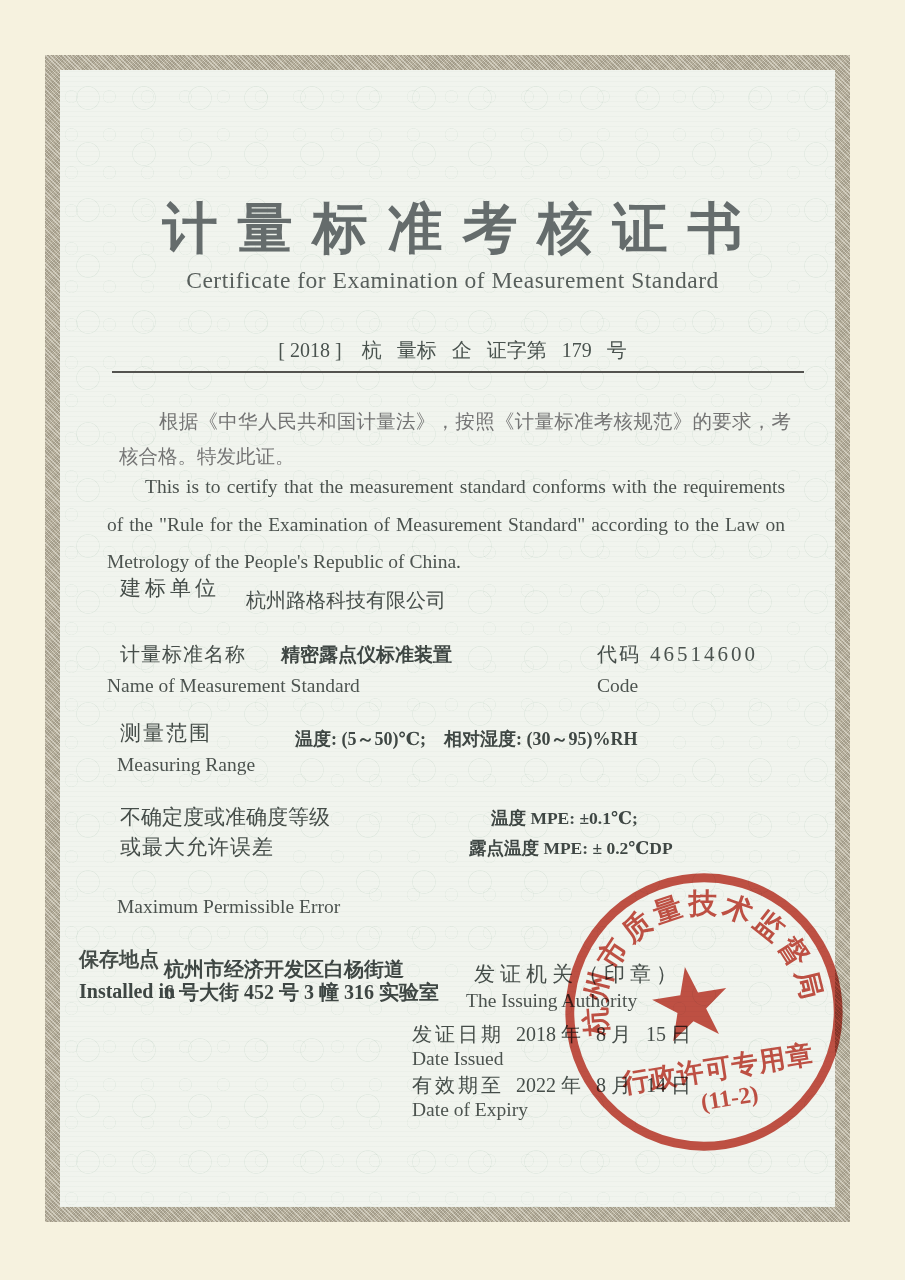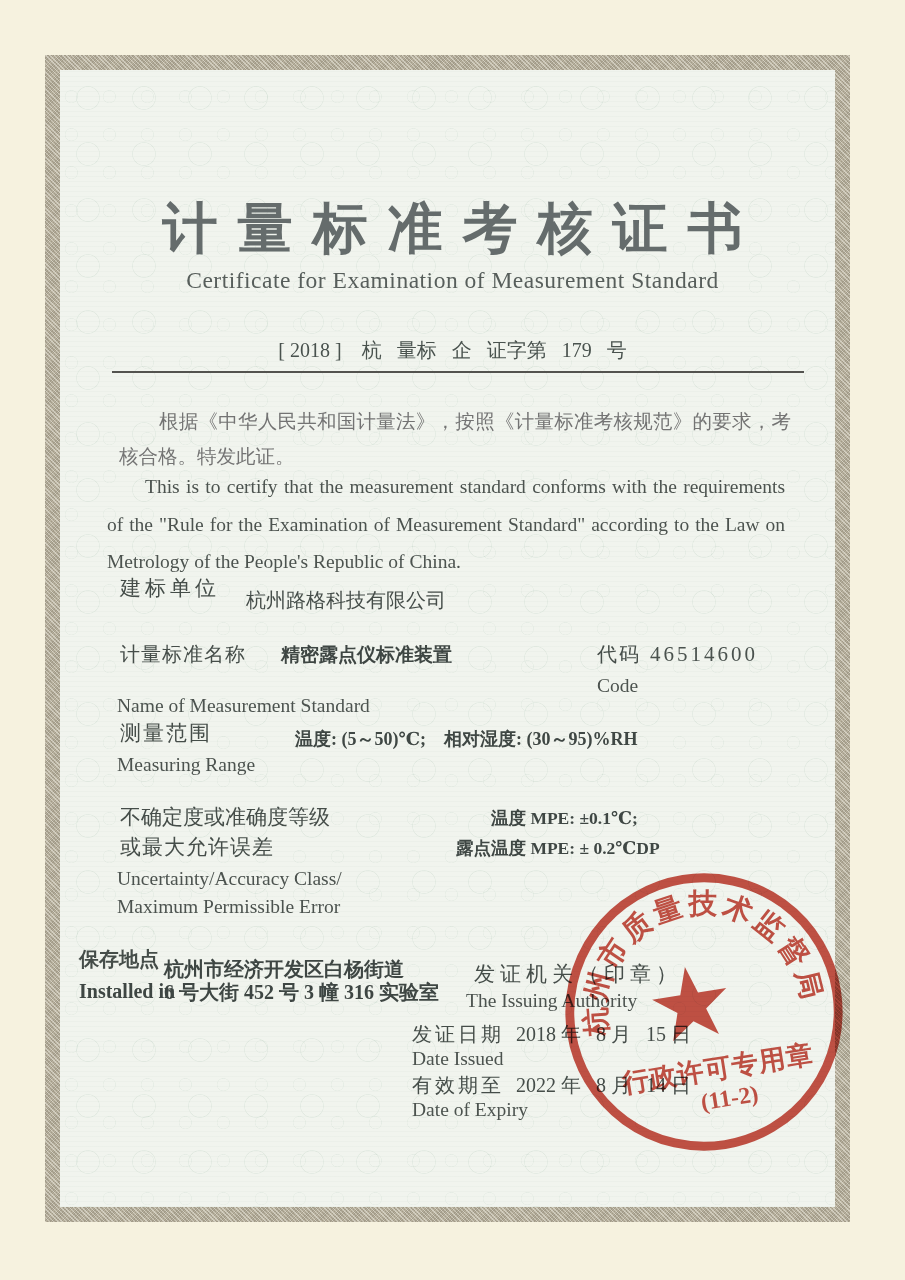--- a/index.html
+++ b/index.html
@@ -46,31 +46,31 @@
   .para-cn{left:119px;top:404px;width:672px;font-size:19.5px;line-height:35px;text-indent:40px;color:#737373;}
   .para-en{left:107px;top:468px;width:678px;font-size:19.5px;line-height:37.5px;text-indent:38px;color:#4c534f;}
 
   .f-possessor-label{left:120px;top:574px;font-size:21px;letter-spacing:4px;}
   .f-possessor-value{left:246px;top:575px;font-size:20px;font-weight:400;margin-top:12px;}
   .f-possessor-en{left:117px;top:610px;font-size:19.5px;color:#4c534f;}
   .f-name-label{left:120px;top:641px;font-size:20px;letter-spacing:1px;}
   .f-name-value{left:281px;top:642px;font-size:19px;font-weight:700;color:#3e4643;}
   .f-code-label{left:597px;top:641px;font-size:20px;letter-spacing:2px;}
   .f-code-value{left:650px;top:642px;font-size:21px;letter-spacing:3px;color:#4a524e;}
-  .f-name-en{left:117px;top:675px;font-size:19.5px;color:#4c534f;margin-top:20px;}
+  .f-name-en{left:107px;top:675px;font-size:19.5px;color:#4c534f;}
   .f-code-en{left:597px;top:675px;font-size:19.5px;color:#4c534f;}
 
   .f-range-label{left:120px;top:719px;font-size:21px;letter-spacing:2px;}
   .f-range-value{left:295px;top:727px;font-size:18px;font-weight:700;white-space:pre;color:#3f4744;}
   .f-range-en{left:117px;top:754px;font-size:19.5px;color:#4c534f;}
 
   .f-unc-label1{left:120px;top:803px;font-size:21px;}
   .f-unc-value1{left:491px;top:806px;font-size:17.5px;font-weight:700;color:#3f4744;}
   .f-unc-label2{left:120px;top:833px;font-size:21px;letter-spacing:1px;}
-  .f-unc-value2{left:456px;top:836px;font-size:17.5px;font-weight:700;color:#3f4744;}
+  .f-unc-value2{left:469px;top:836px;font-size:17.5px;font-weight:700;color:#3f4744;}
   .f-unc-en1{left:117px;top:868px;font-size:19.5px;color:#4c534f;}
   .f-unc-en2{left:117px;top:896px;font-size:19.5px;color:#4c534f;}
 
   .f-loc-label{left:79px;top:946px;font-size:20px;font-weight:600;}
   .f-loc-value1{left:164px;top:945px;font-size:20px;font-weight:700;color:#3e4643;margin-top:11px;}
   .f-loc-en{left:79px;top:980px;font-size:20px;font-weight:700;color:#3e4643;}
   .f-loc-value2{left:164px;top:979px;font-size:20px;font-weight:700;color:#3e4643;}
 
   .i-auth-label{left:474px;top:960px;font-size:21px;letter-spacing:5px;}
   .i-auth-en{left:466px;top:990px;font-size:19.5px;color:#4c534f;}
@@ -116,21 +116,20 @@
   <span class="t f-code-en">Code</span>
 
   <span class="t f-range-label">测量范围</span>
   <span class="t f-range-value">温度: (5～50)℃;    相对湿度: (30～95)%RH</span>
   <span class="t f-range-en">Measuring Range</span>
 
   <span class="t f-unc-label1">不确定度或准确度等级</span>
   <span class="t f-unc-value1">温度 MPE: ±0.1℃;</span>
   <span class="t f-unc-label2">或最大允许误差</span>
   <span class="t f-unc-value2">露点温度 MPE: ± 0.2℃DP</span>
-  <span class="t f-unc-en1">Uncertainty/Accuracy Class/</span>
   <span class="t f-unc-en2">Maximum Permissible Error</span>
 
   <span class="t f-loc-label">保存地点</span>
   <span class="t f-loc-value1">杭州市经济开发区白杨街道</span>
   <span class="t f-loc-en">Installed in</span>
   <span class="t f-loc-value2">6 号大街 452 号 3 幢 316 实验室</span>
 
   <span class="t i-auth-label">发证机关（印章）</span>
   <span class="t i-auth-en">The Issuing Authority</span>
   <span class="t i-di-label">发证日期</span>

